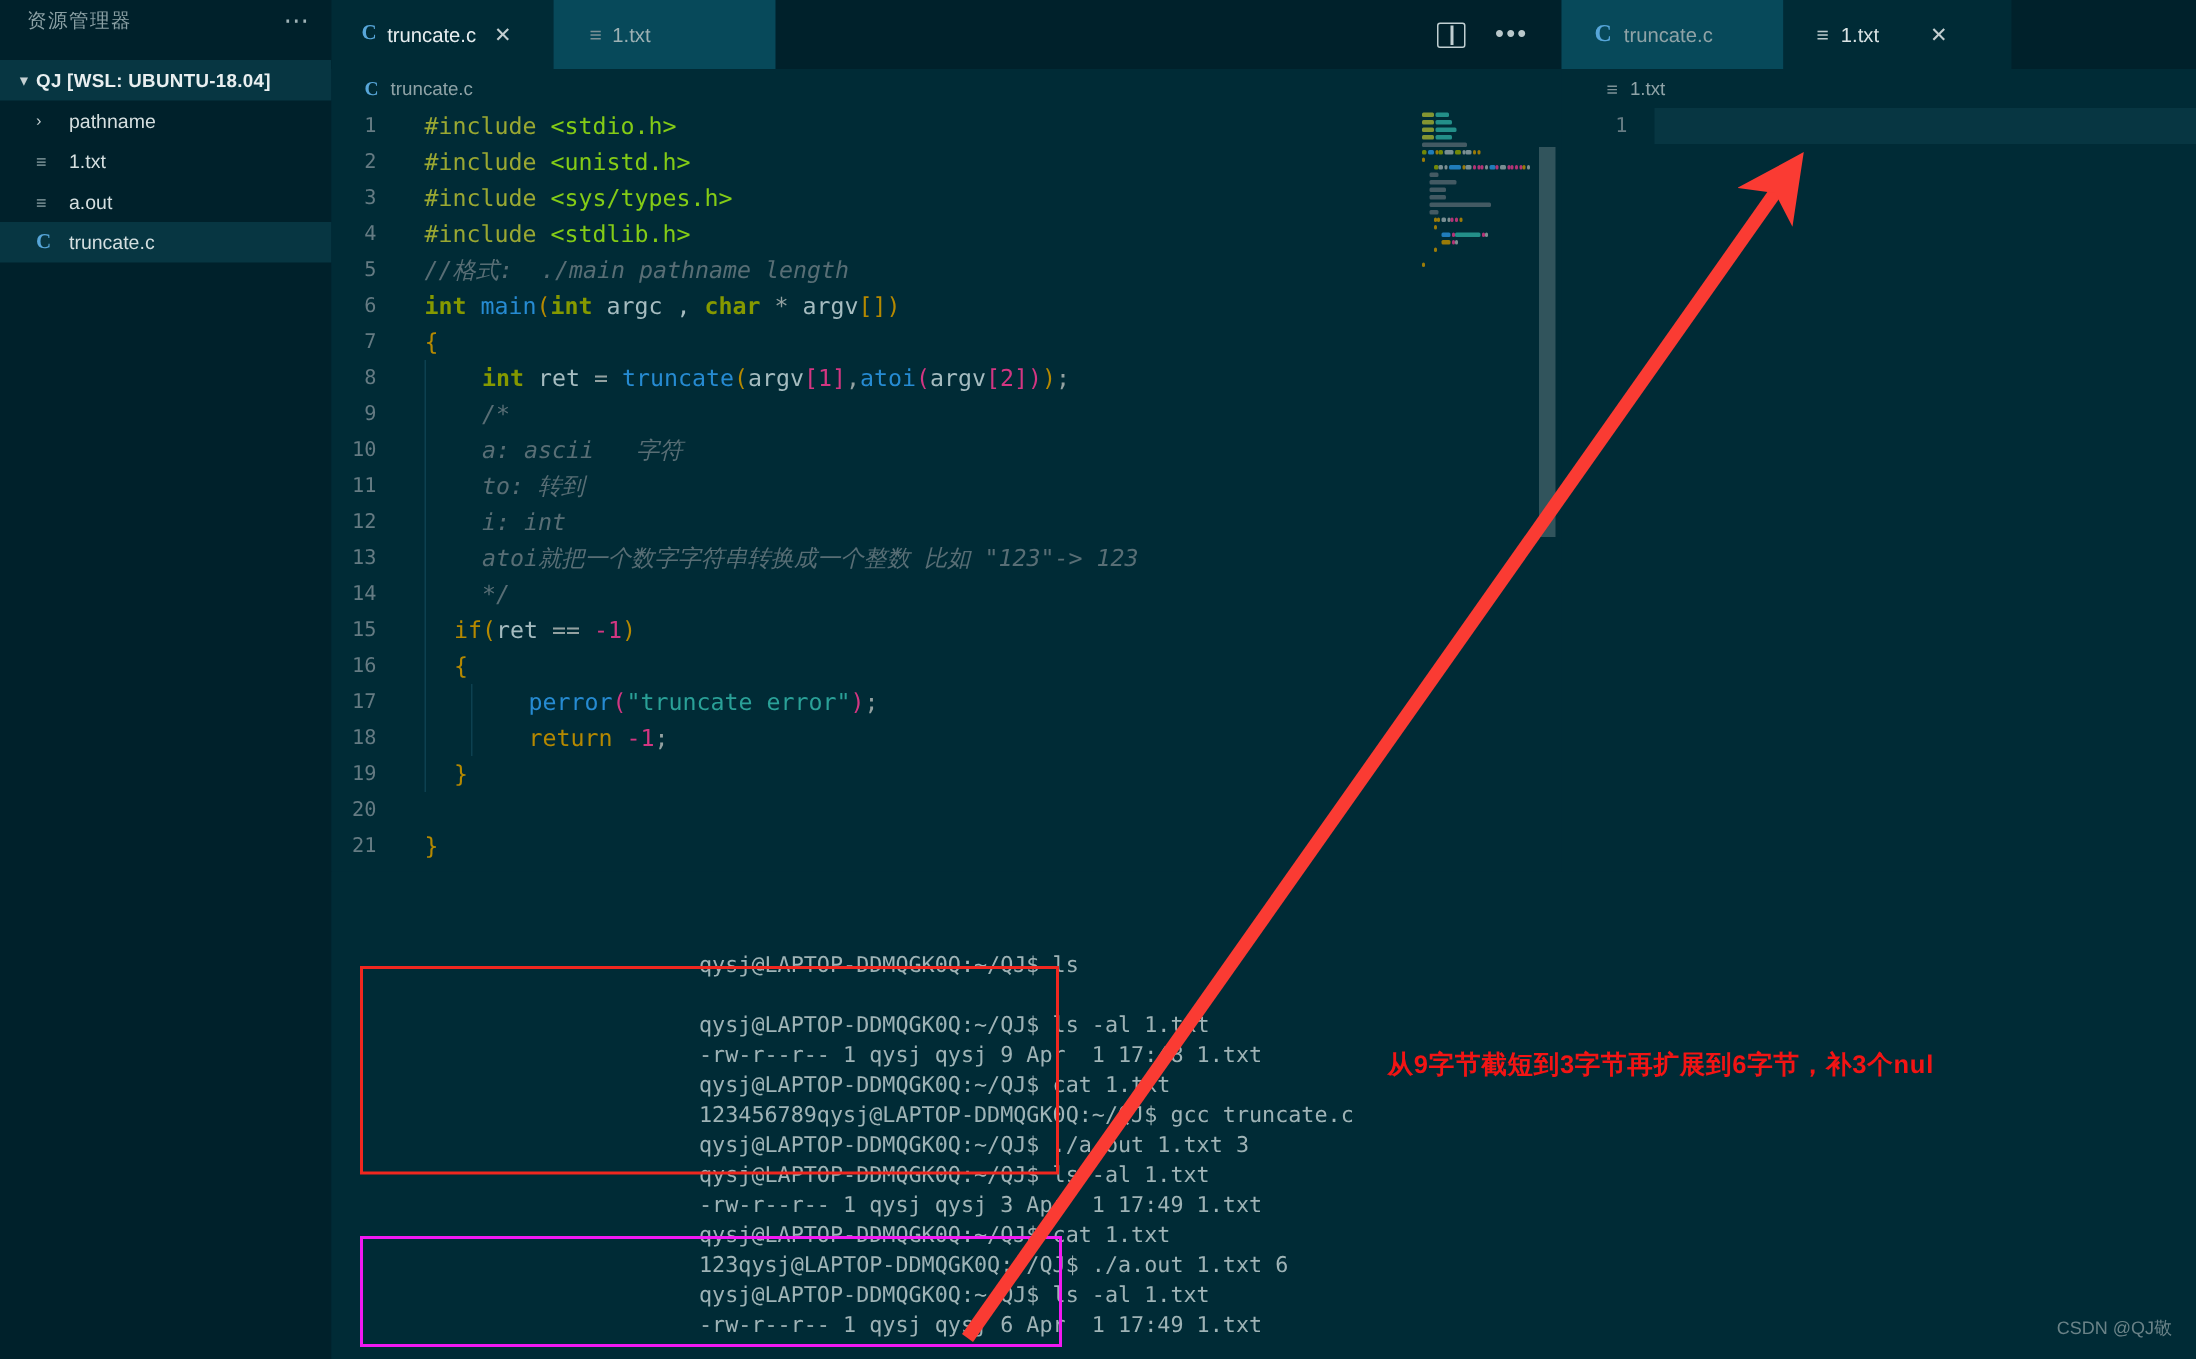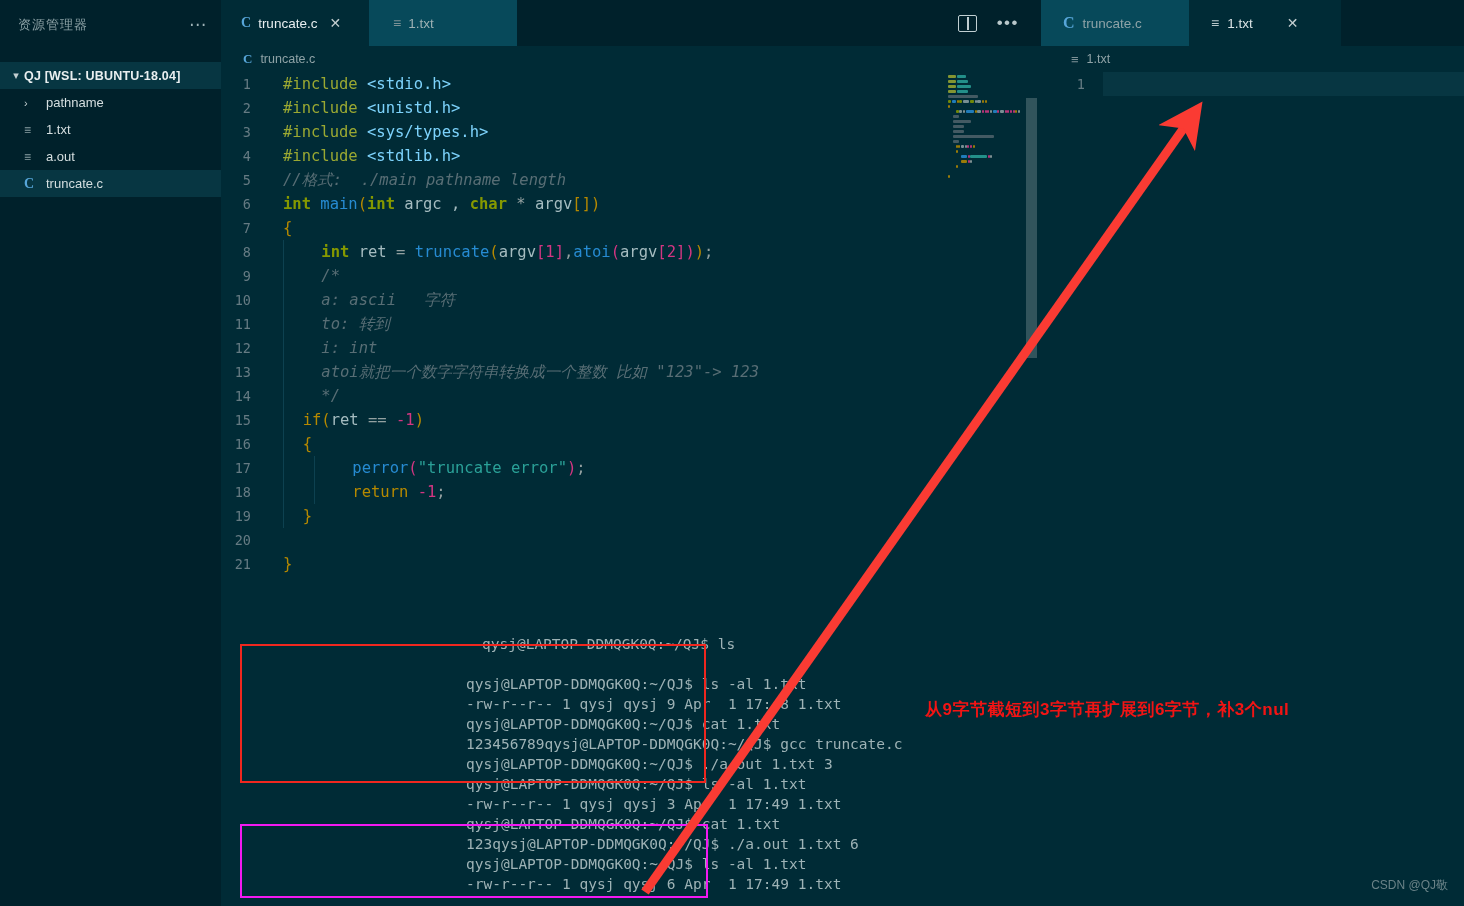--- a/index.html
+++ b/index.html
@@ -6,21 +6,21 @@
   body{
     width:1464px;height:906px;position:relative;overflow:hidden;
     font-family:"Liberation Sans","DejaVu Sans",sans-serif;
     color:#93a1a1;
     -webkit-font-smoothing:antialiased;
   }
   .mono{font-family:"DejaVu Sans Mono","Liberation Mono",monospace;}
 
   
   #sidebar{position:absolute;left:0;top:0;width:221px;height:906px;background:#00212b;}
-  #sb-header{height:62px;display:flex;align-items:center;justify-content:space-between;padding:0 14px 12px 18px;box-sizing:border-box;}
+  #sb-header{height:40px;display:flex;align-items:center;justify-content:space-between;padding:0 14px 12px 18px;box-sizing:border-box;}
   #sb-title{font-size:13px;color:#8aa0a4;letter-spacing:1px;}
   #sb-dots{font-size:17px;color:#9fb3b7;line-height:10px;letter-spacing:1px;cursor:pointer;}
   .sb-root{height:27px;display:flex;align-items:center;background:#073642;padding-left:8px;box-sizing:border-box;}
   .sb-root .caret{width:16px;color:#c4d0d2;font-size:11px;display:inline-block;text-align:center;}
   .sb-root .lbl{font-size:12.5px;font-weight:bold;color:#e9eff0;letter-spacing:.2px;}
   .sb-row{height:27px;display:flex;align-items:center;padding-left:24px;box-sizing:border-box;cursor:pointer;}
   .sb-row.sel{background:#073642;}
   .sb-row .ico{width:22px;display:inline-block;font-size:12px;color:#8aa0a4;}
   .sb-row .ico.c{color:#57a6d9;font-weight:bold;font-family:"Liberation Serif",serif;font-size:14px;}
   .sb-row .ico.chev{color:#c4d0d2;font-size:11px;}
@@ -45,21 +45,21 @@
   
   #editor{position:absolute;left:221px;top:46px;width:820px;height:535px;background:#002b36;overflow:hidden;}
   #breadcrumb{height:26px;display:flex;align-items:center;padding-left:22px;font-size:12.5px;color:#8fa3a7;}
   #breadcrumb .ico{color:#57a6d9;font-weight:bold;font-family:"Liberation Serif",serif;margin-right:8px;font-size:13px;}
   #code{position:relative;font-size:15.5px;line-height:24px;white-space:pre;}
   .cline{display:flex;height:24px;align-items:center;}
   .gut{width:48px;text-align:right;padding-right:18px;color:#657b83;font-size:13.5px;box-sizing:border-box;flex:none;}
   .src{flex:1;padding-left:14px;box-sizing:border-box;}
   .ind{display:inline-block;border-left:1px solid #0d4150;height:24px;vertical-align:top;}
   .k-pre{color:#9aa832;}   
-  .k-str{color:#7dd3fc;}   
+  .k-str{color:#84cc16;}   
   .k-kw{color:#859900;font-weight:bold;}  
   .k-fn{color:#268bd2;}    
   .k-var{color:#a5bcc0;}
   .k-cmt{color:#586e75;font-style:italic;}
   .k-num{color:#d33682;}
   .k-br1{color:#b58900;}
   .k-br2{color:#d33682;}
   .k-op{color:#93a1a1;}
   .k-punct{color:#93a1a1;}
   .k-cyan{color:#2aa198;}
@@ -239,21 +239,21 @@
   <div id="rcode" class="mono">
     <span class="gut">1</span>
     <span class="src" style="padding-left:0;">
       <span style="color:#8ea2a6;">123</span><span id="nul-wrap"><span class="nul mono">NUL</span><span class="nul mono">NUL</span><span class="nul mono">NUL</span></span>
     </span>
   </div>
 </div>
 
 <div id="panel">
   <div id="term" class="mono">
-      <div class="tline" style="top: 5px; margin-left: 16px;">qysj@LAPTOP-DDMQGK0Q:~/QJ$ ls</div>
+      <div class="tline" style="top: 5px;">qysj@LAPTOP-DDMQGK0Q:~/QJ$ ls</div>
       <div class="tline" style="top: 45px;">qysj@LAPTOP-DDMQGK0Q:~/QJ$ ls -al 1.txt</div>
       <div class="tline" style="top: 65px;">-rw-r--r-- 1 qysj qysj 9 Apr  1 17:48 1.txt</div>
       <div class="tline" style="top: 85px;">qysj@LAPTOP-DDMQGK0Q:~/QJ$ cat 1.txt</div>
       <div class="tline" style="top: 105px;">123456789qysj@LAPTOP-DDMQGK0Q:~/QJ$ gcc truncate.c</div>
       <div class="tline" style="top: 125px;">qysj@LAPTOP-DDMQGK0Q:~/QJ$ ./a.out 1.txt 3</div>
       <div class="tline" style="top: 145px;">qysj@LAPTOP-DDMQGK0Q:~/QJ$ ls -al 1.txt</div>
       <div class="tline" style="top: 165px;">-rw-r--r-- 1 qysj qysj 3 Apr  1 17:49 1.txt</div>
       <div class="tline" style="top: 185px;">qysj@LAPTOP-DDMQGK0Q:~/QJ$ cat 1.txt</div>
       <div class="tline" style="top: 205px;">123qysj@LAPTOP-DDMQGK0Q:~/QJ$ ./a.out 1.txt 6</div>
       <div class="tline" style="top: 225px;">qysj@LAPTOP-DDMQGK0Q:~/QJ$ ls -al 1.txt</div>

